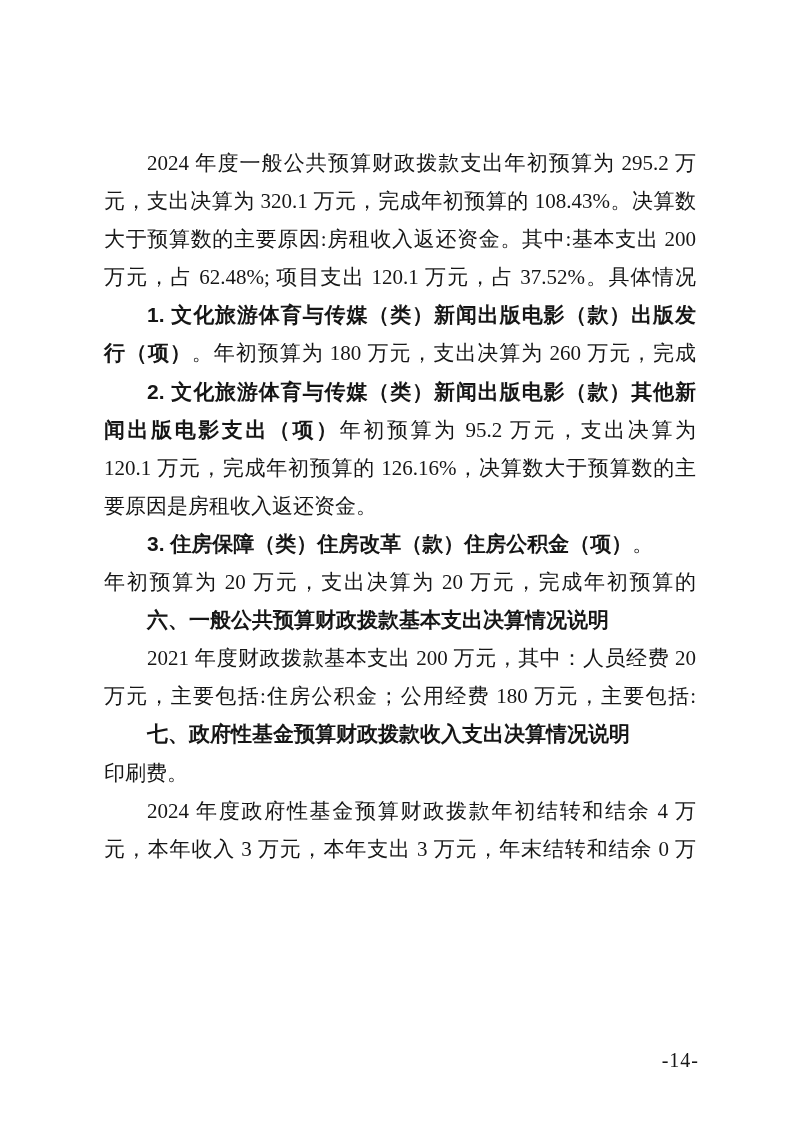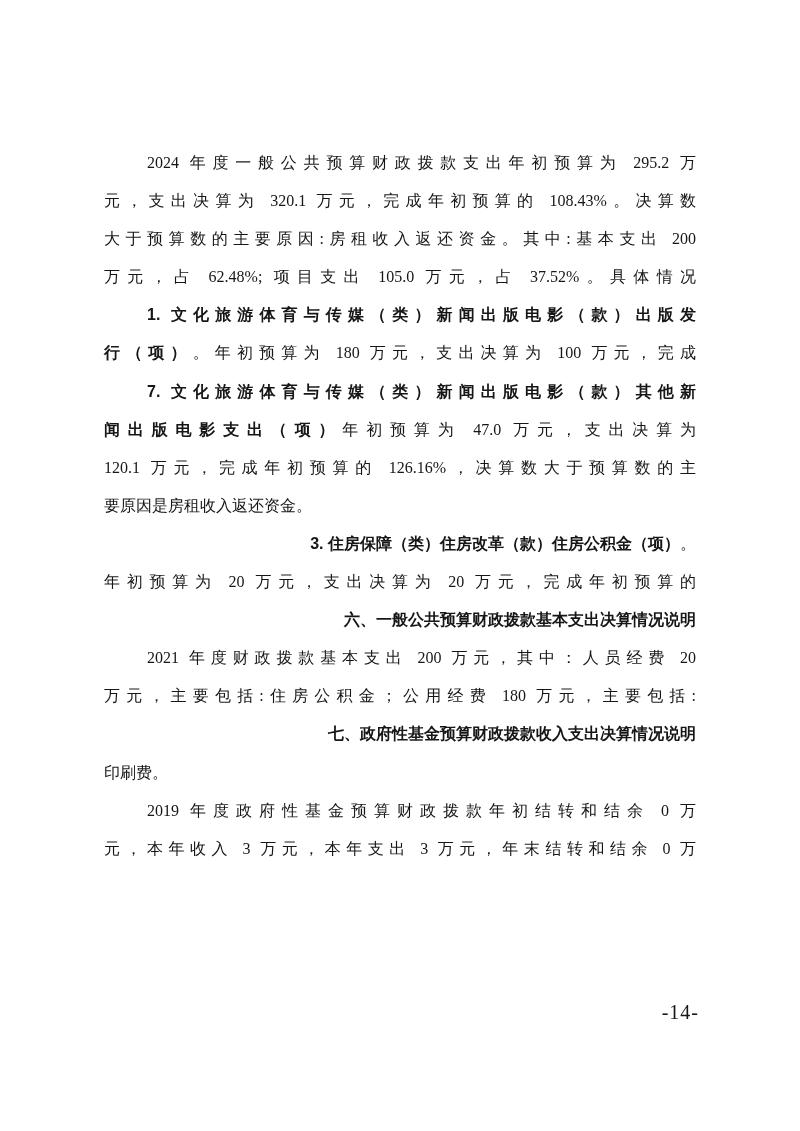--- a/index.html
+++ b/index.html
@@ -11,58 +11,58 @@
     overflow: hidden;
   }
   .content {
     position: absolute;
     left: 104px; top: 144px;
     width: 592px;
   }
   .line {
     height: 38.1px;
     line-height: 38.1px;
-    font-size: 16px;
+    font-size: 21px;
     text-align: left;
     white-space: normal;
   }
-  .line.ind { padding-left: 43px; text-align: right; }
+  .line.ind { padding-left: 43px; }
   .line.jf  { text-align: justify; text-align-last: justify; }
   .b {
     font-family: "Liberation Sans", "DejaVu Sans", sans-serif;
     font-weight: 700;
   }
   .page-number {
     position: absolute;
-    top: 1001px;
+    top: 1049px;
     right: 101px;
     font-size: 20px;
     line-height: 22px;
     letter-spacing: 1px;
     color: #161616;
   }
 </style>
 </head>
 <body>
 
 <div class="content">
   <div class="line ind jf"><span>2024 年度一般公共预算财政拨款支出年初预算为 295.2 万</span></div>
   <div class="line jf"><span>元，支出决算为 320.1 万元，完成年初预算的 108.43%。决算数</span></div>
   <div class="line jf"><span>大于预算数的主要原因:房租收入返还资金。其中:基本支出 200</span></div>
-  <div class="line jf"><span>万元，占 62.48%; 项目支出 105.0 万元，占 37.52%。具体情况</span></div>
+  <div class="line jf"><span>万元，占 62.48%; 项目支出 120.1 万元，占 37.52%。具体情况</span></div>
   <div class="line ind jf"><span class="b">1. 文化旅游体育与传媒（类）新闻出版电影（款）出版发</span></div>
-  <div class="line jf"><span class="b">行（项）</span><span>。年初预算为 180 万元，支出决算为 100 万元，完成</span></div>
-  <div class="line ind jf"><span class="b">7. 文化旅游体育与传媒（类）新闻出版电影（款）其他新</span></div>
-  <div class="line jf"><span class="b">闻出版电影支出（项）</span><span>年初预算为 47.0 万元，支出决算为</span></div>
+  <div class="line jf"><span class="b">行（项）</span><span>。年初预算为 180 万元，支出决算为 260 万元，完成</span></div>
+  <div class="line ind jf"><span class="b">2. 文化旅游体育与传媒（类）新闻出版电影（款）其他新</span></div>
+  <div class="line jf"><span class="b">闻出版电影支出（项）</span><span>年初预算为 95.2 万元，支出决算为</span></div>
   <div class="line jf"><span>120.1 万元，完成年初预算的 126.16%，决算数大于预算数的主</span></div>
   <div class="line"><span>要原因是房租收入返还资金。</span></div>
   <div class="line ind"><span class="b">3. 住房保障（类）住房改革（款）住房公积金（项）</span><span>。</span></div>
   <div class="line jf"><span>年初预算为 20 万元，支出决算为 20 万元，完成年初预算的</span></div>
   <div class="line ind"><span class="b">六、一般公共预算财政拨款基本支出决算情况说明</span></div>
   <div class="line ind jf"><span>2021 年度财政拨款基本支出 200 万元，其中：人员经费 20</span></div>
   <div class="line jf"><span>万元，主要包括:住房公积金；公用经费 180 万元，主要包括:</span></div>
   <div class="line ind"><span class="b">七、政府性基金预算财政拨款收入支出决算情况说明</span></div>
   <div class="line"><span>印刷费。</span></div>
-  <div class="line ind jf"><span>2019 年度政府性基金预算财政拨款年初结转和结余 0 万</span></div>
+  <div class="line ind jf"><span>2024 年度政府性基金预算财政拨款年初结转和结余 4 万</span></div>
   <div class="line jf"><span>元，本年收入 3 万元，本年支出 3 万元，年末结转和结余 0 万</span></div>
 </div>
 
 <div class="page-number">-14-</div>
 
 </body></html>

